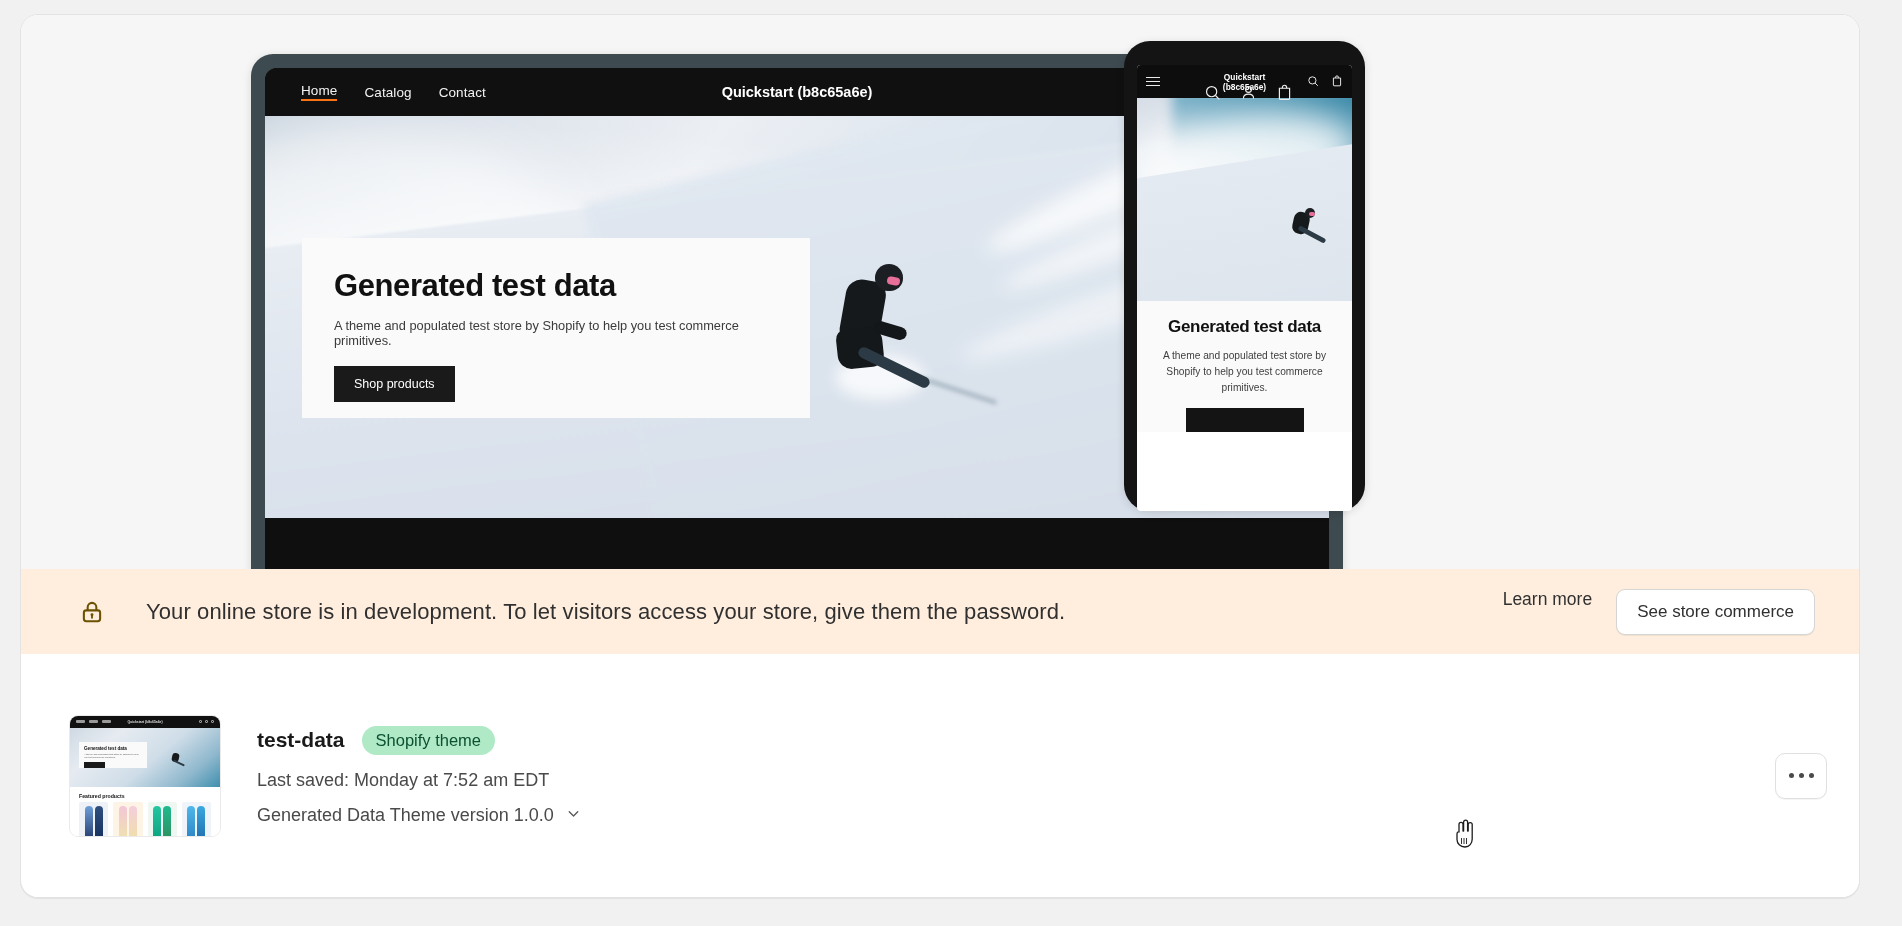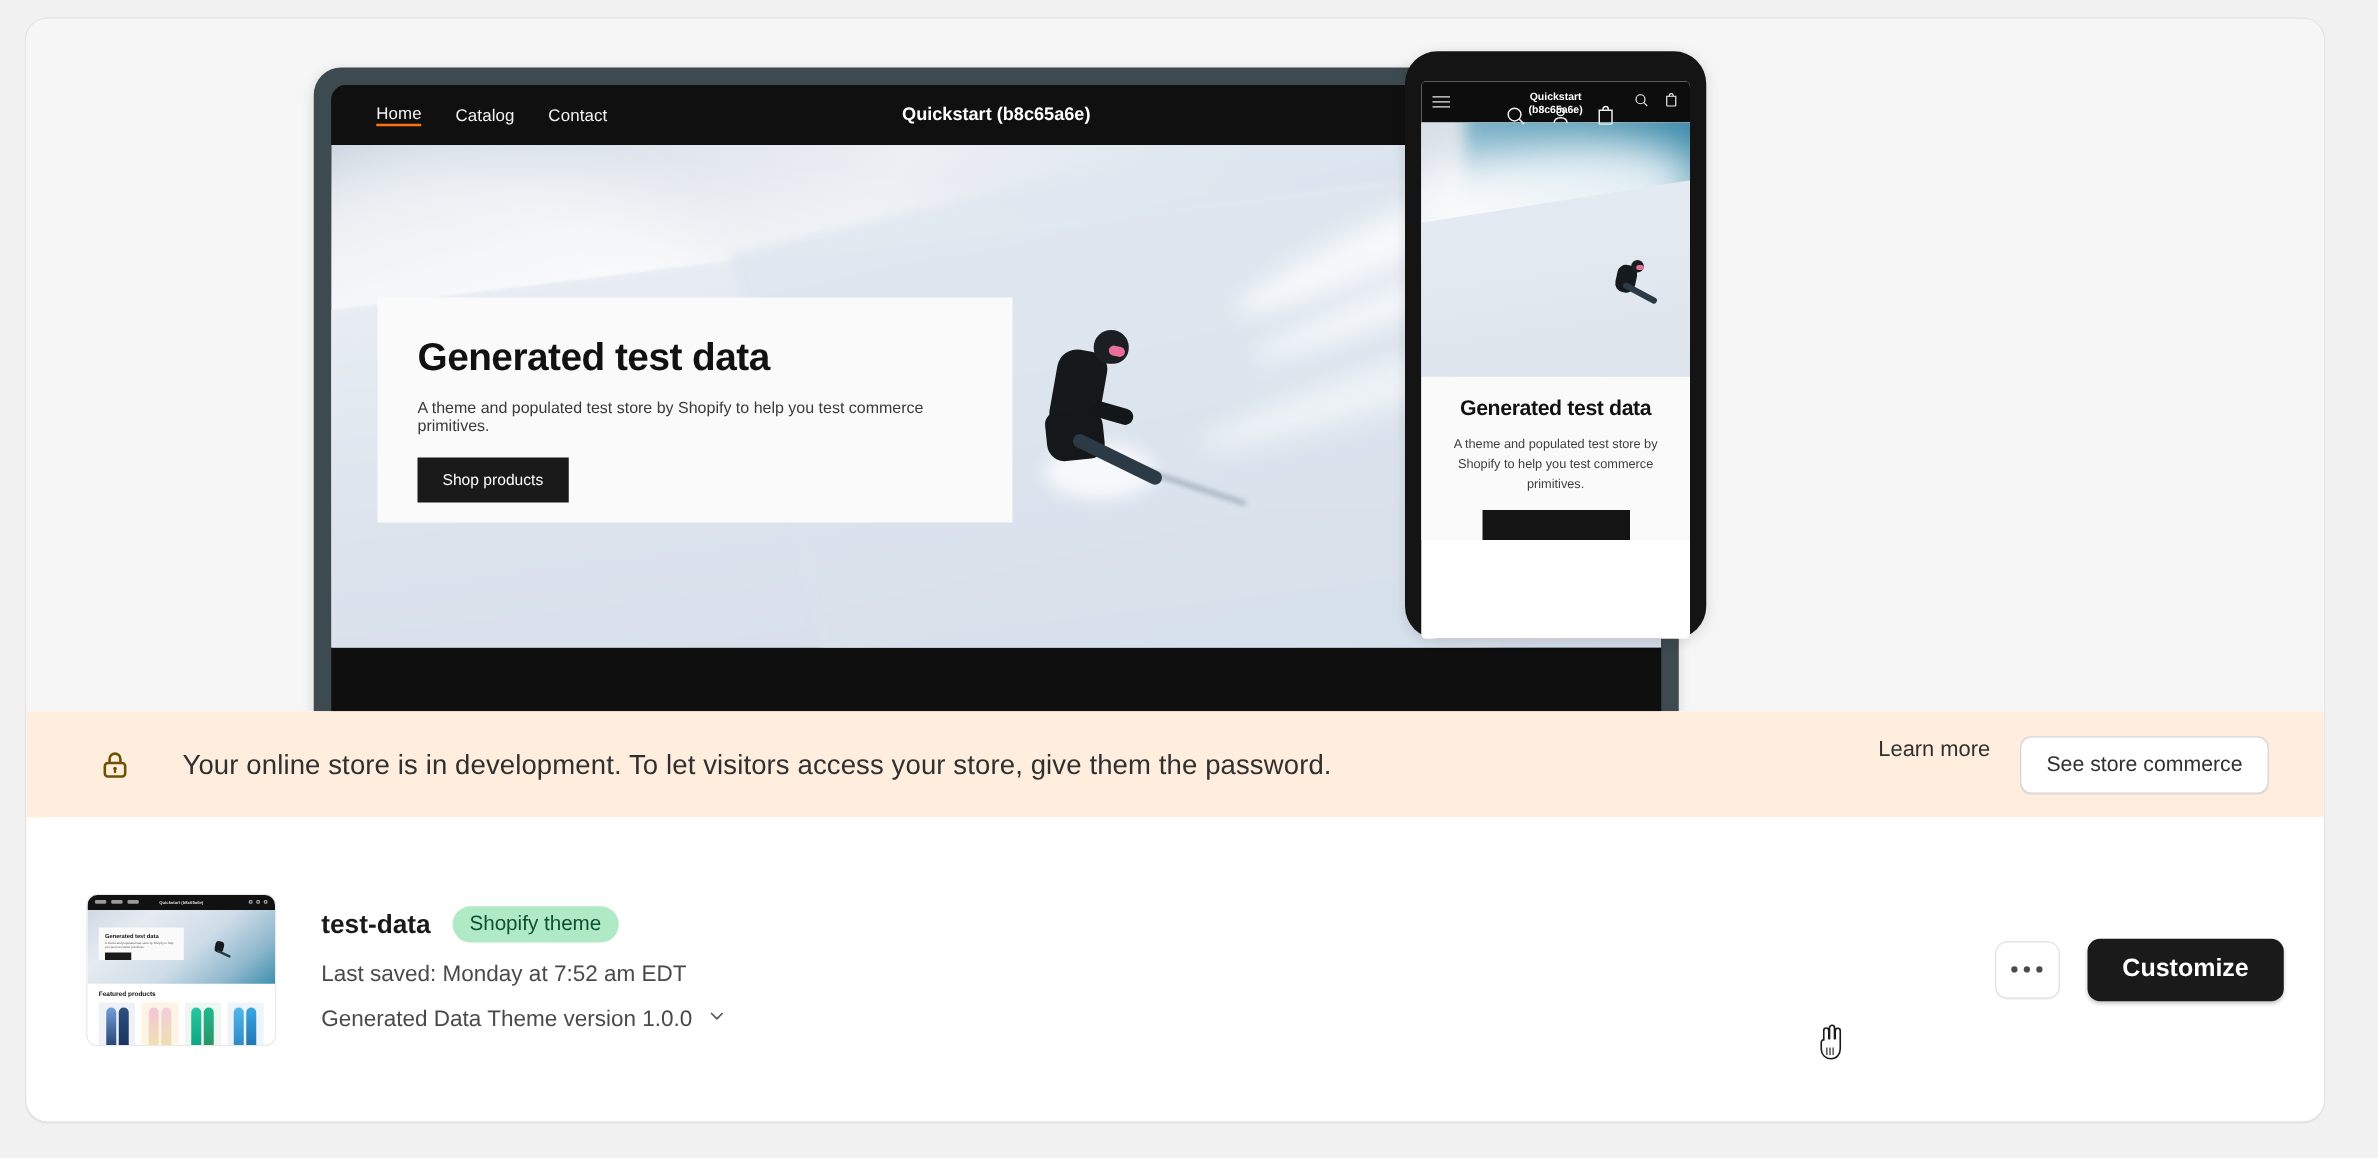--- a/index.html
+++ b/index.html
@@ -470,21 +470,20 @@
         </span>
       </div>
     </div>
 
     <div class="row-actions">
       <button class="more-btn">
         <i></i>
         <i></i>
         <i></i>
       </button>
-      <button class="customize-btn">Customize</button>
     </div>
   </div>
 
   <span class="cursor">
     <svg width="26" height="30" viewBox="0 0 26 30">
       <path d="M8 13V5.4a2 2 0 0 1 4 0V12h.6V3.2a2 2 0 0 1 4 0V12h.6V5.6a2 2 0 0 1 4 0V20c0 4.4-2.8 8-7.3 8C9.4 28 6 24.6 6 20.4V15c0-1.6 1-2.4 2-2z" fill="#ffffff" stroke="#1c1c1c" stroke-width="1.3" stroke-linejoin="round"></path>
       <path d="M10.5 19v6M13 19v6M15.5 19v6" stroke="#1c1c1c" stroke-width=".9"></path>
     </svg>
   </span>
 

